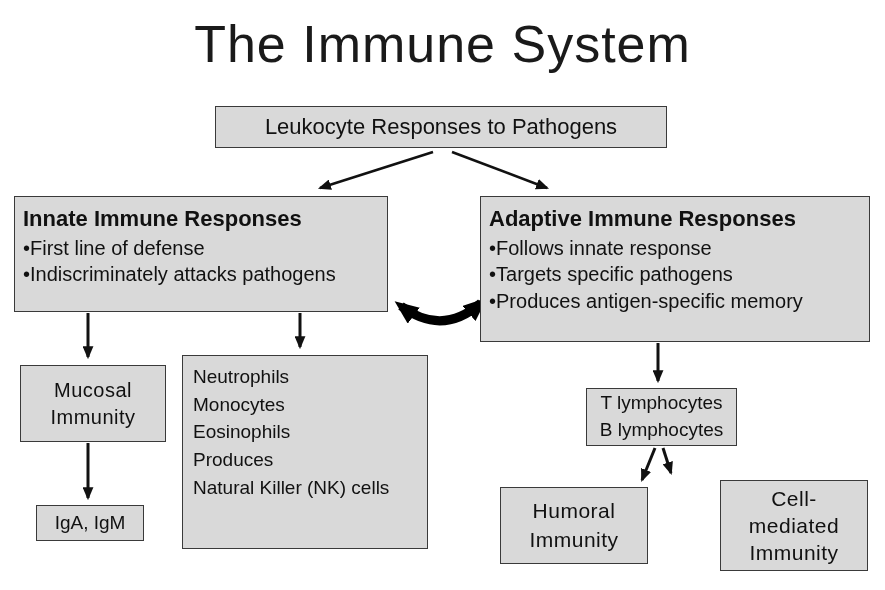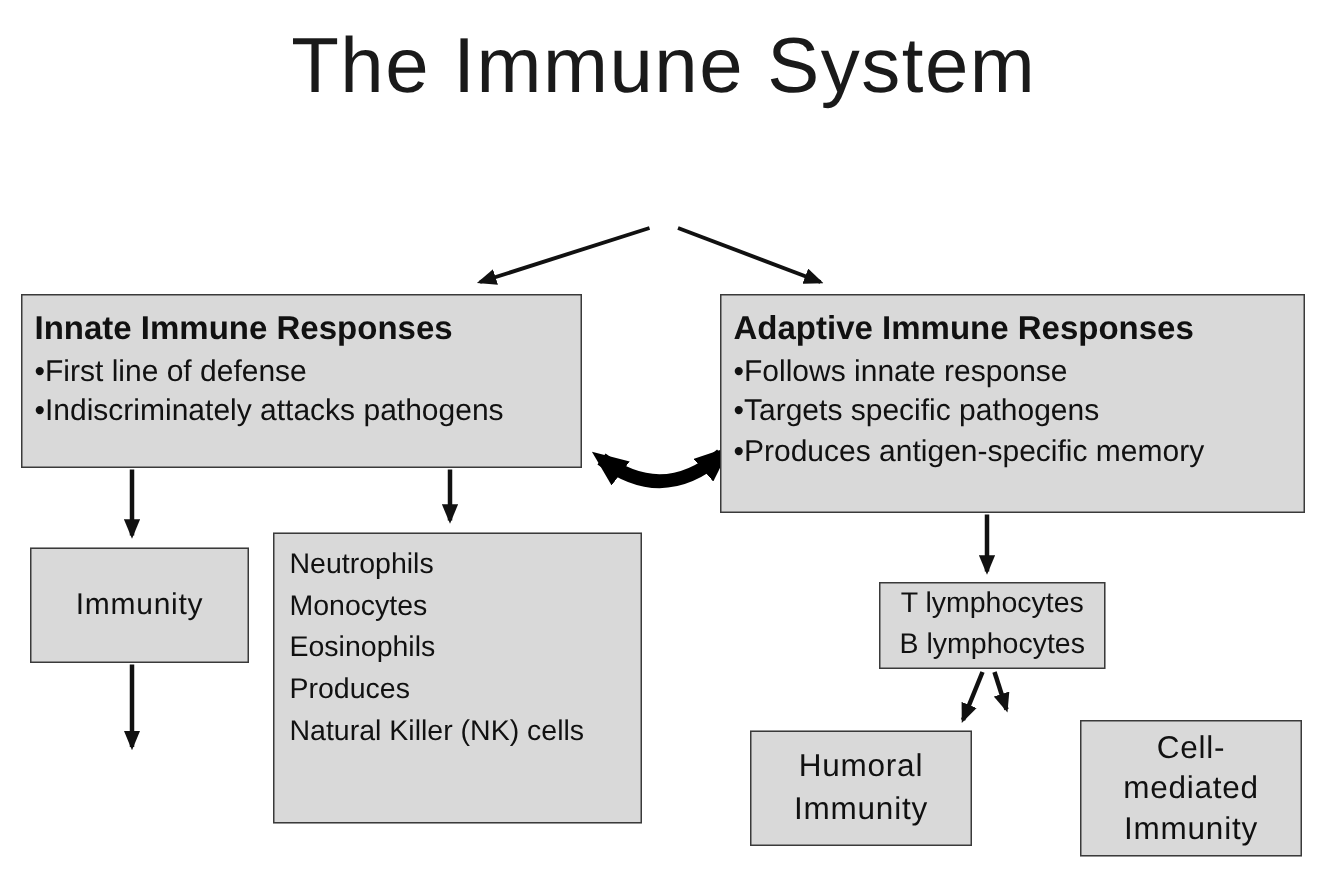--- a/index.html
+++ b/index.html
@@ -87,46 +87,53 @@
     <path d="M300,313 L300,347" stroke="#111" stroke-width="3" fill="none" marker-end="url(#ah)"></path>
     <path d="M88,443 L88,498" stroke="#111" stroke-width="3" fill="none" marker-end="url(#ah)"></path>
     <path d="M658,343 L658,381" stroke="#111" stroke-width="3" fill="none" marker-end="url(#ah)"></path>
     <path d="M655,448 L642,480" stroke="#111" stroke-width="3" fill="none" marker-end="url(#ah)"></path>
     <path d="M663,448 L671,473" stroke="#111" stroke-width="3" fill="none" marker-end="url(#ah)"></path>
     <path d="M401,306 Q 442,337 481,303" stroke="#000" stroke-width="9" fill="none" marker-start="url(#ahBig)" marker-end="url(#ahBig)"></path>
   </svg>
 
   <div class="title">The Immune System</div>
 
+  <div class="box root-box">
+    <span>Leukocyte Responses to Pathogens</span>
+  </div>
 
   <div class="box big-box innate-box">
     <div class="hd">Innate Immune Responses</div>
     <div>•First line of defense</div>
     <div>•Indiscriminately attacks pathogens</div>
   </div>
 
   <div class="box big-box adaptive-box">
     <div class="hd">Adaptive Immune Responses</div>
     <div>•Follows innate response</div>
     <div>•Targets specific pathogens</div>
     <div>•Produces antigen-specific memory</div>
   </div>
 
   <div class="box mucosal-box">
+    <div>Mucosal</div>
     <div>Immunity</div>
   </div>
 
   <div class="box leuko-box">
     <div>Neutrophils</div>
     <div>Monocytes</div>
     <div>Eosinophils</div>
     <div>Produces</div>
     <div>Natural Killer (NK) cells</div>
   </div>
 
+  <div class="box iga-box">
+    <span>IgA, IgM</span>
+  </div>
 
   <div class="box lymph-box">
     <div>T lymphocytes</div>
     <div>B lymphocytes</div>
   </div>
 
   <div class="box humoral-box">
     <div>Humoral</div>
     <div>Immunity</div>
   </div>

